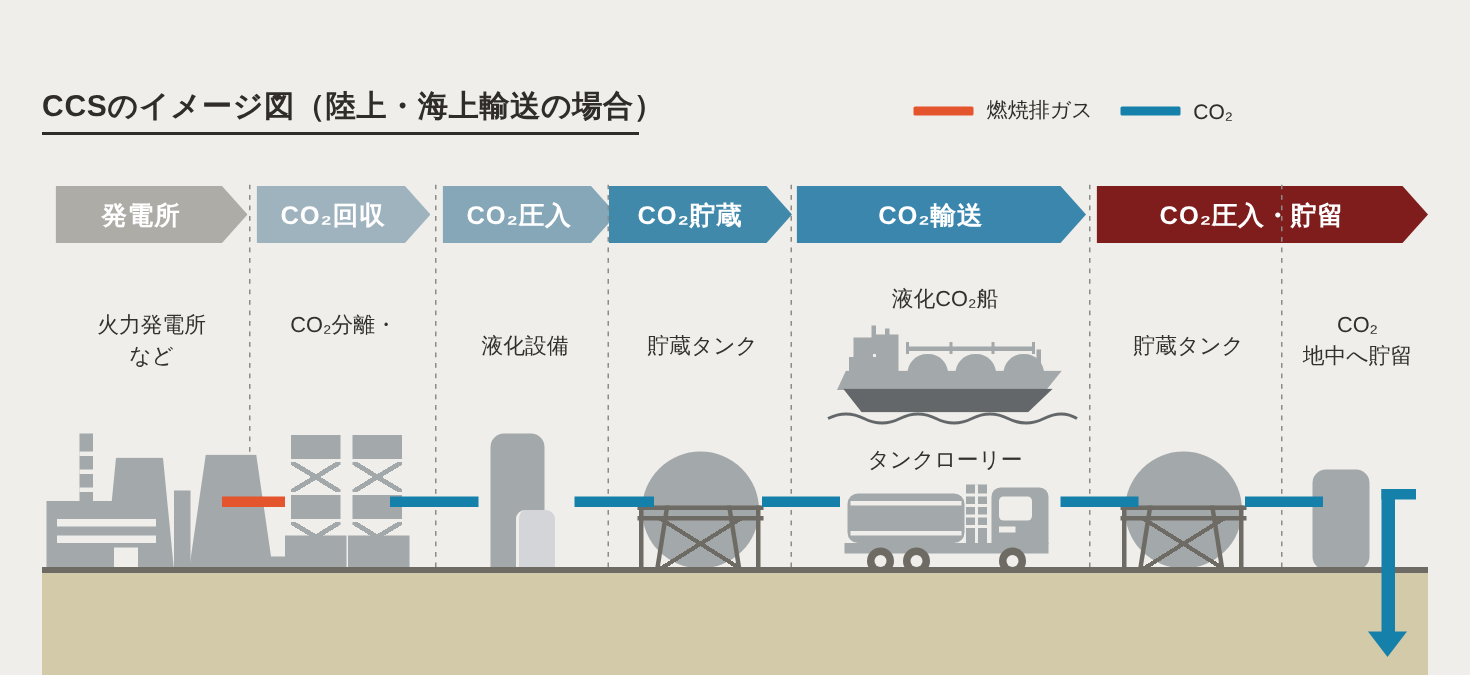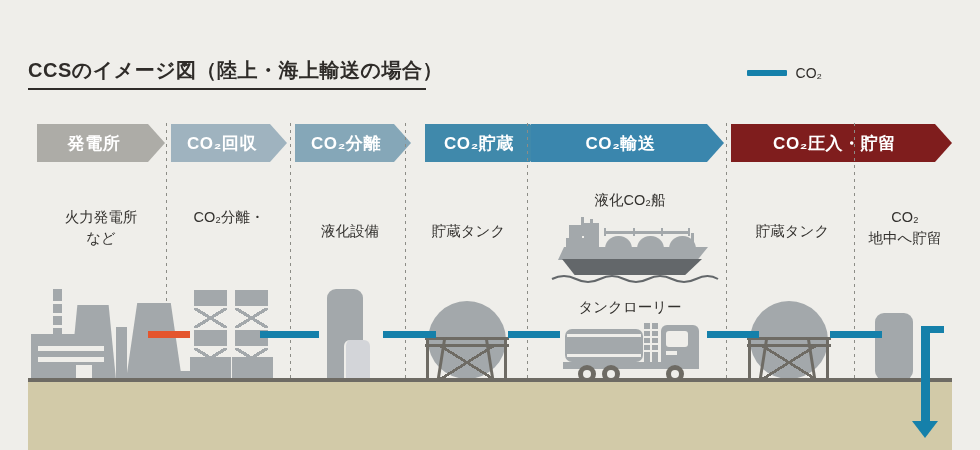--- a/index.html
+++ b/index.html
@@ -94,35 +94,39 @@
 </head>
 <body>
 
 <div id="stage">
 
   <div class="title">CCSのイメージ図（陸上・海上輸送の場合）</div>
   <div class="title-rule"></div>
 
   <div class="legend">
     <div class="legend-item">
+      <span class="legend-swatch" style="background:#e4552d"></span>
+      <span class="legend-label">燃焼排ガス</span>
+    </div>
+    <div class="legend-item">
       <span class="legend-swatch" style="background:#1580aa"></span>
       <span class="legend-label">CO₂</span>
     </div>
   </div>
 
   <div class="banner" style="left:37px;width:128px;background:#adaca7;">
     <span>発電所</span>
   </div>
   <div class="banner" style="left:171px;width:116px;background:#9fb3bf;">
     <span>CO₂回収</span>
   </div>
   <div class="banner" style="left:295px;width:116px;background:#85a7b8;">
-    <span>CO₂分離</span>
-  </div>
-  <div class="banner" style="left:425px;width:122px;background:#4089ab;">
+    <span>CO₂圧入</span>
+  </div>
+  <div class="banner" style="left:406px;width:122px;background:#4089ab;">
     <span>CO₂貯蔵</span>
   </div>
   <div class="banner" style="left:531px;width:193px;background:#3a86ad;text-align:right;">
     <span>CO₂輸送</span>
   </div>
   <div class="banner" style="left:731px;width:221px;background:#7f1d1d;text-align:right;">
     <span>CO₂圧入・貯留</span>
   </div>
 
   <div class="divider" style="left:166px;"></div>

